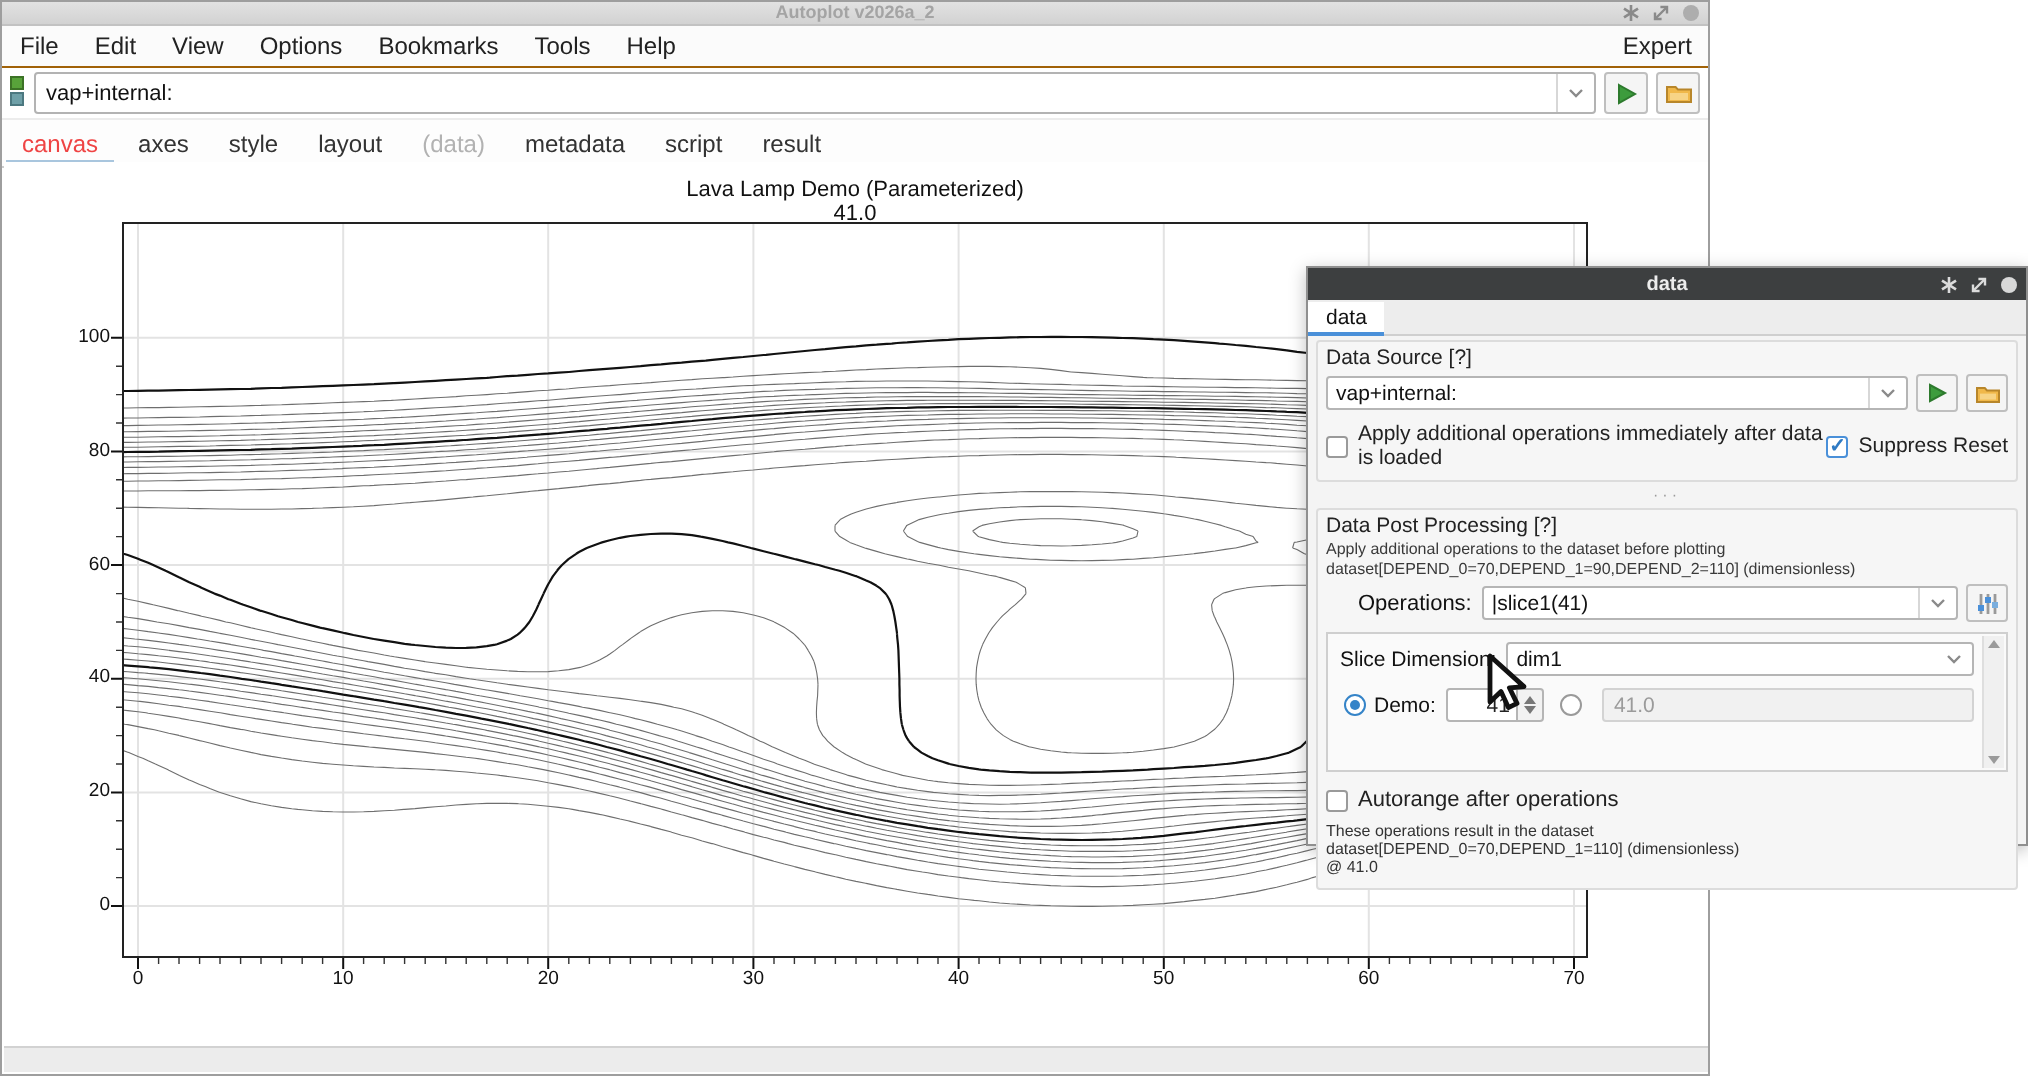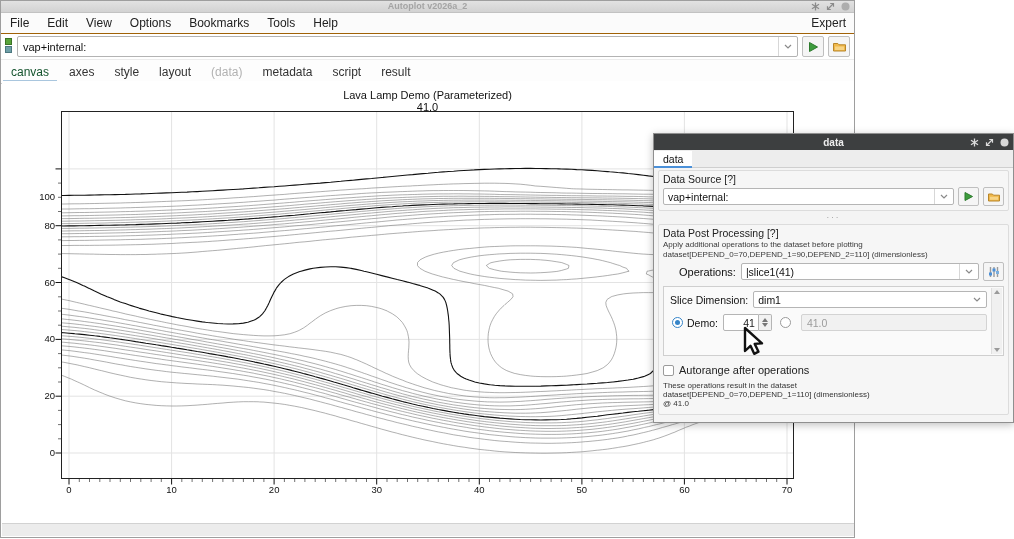--- a/index.html
+++ b/index.html
@@ -25,21 +25,21 @@
   .addr-field{flex:1;height:19px;border:1px solid #b3b3b3;background:#fff;display:flex;
     align-items:center;border-radius:2px;}
   .addr-field .addr-text{flex:1;font-size:11px;padding-left:5px;color:#111;}
   .combo-arrow-btn{width:18px;height:100%;display:flex;align-items:center;justify-content:center;
     border-left:1px solid #d7d7d7;}
   .tool-btn{width:20px;height:19px;border:1px solid #bfbfbf;background:#f5f5f5;border-radius:2px;
     margin-left:4px;display:flex;align-items:center;justify-content:center;}
   .tabs-row{height:23px;display:flex;align-items:flex-end;background:#fdfdfd;
     border-bottom:1px solid #cccccc;}
   .tab{font-size:12px;padding:3px 10px 4px 10px;color:#333;position:relative;}
-  .tab.selected{color:#14532d;}
+  .tab.selected{color:#ef4444;}
   .tab.selected:after{content:"";position:absolute;left:2px;right:2px;bottom:0;height:3px;background:#a9c6de;}
   .tab.disabled{color:#b2b2b2;}
   
   .canvas-area{position:absolute;left:1px;top:80px;width:852px;height:446px;background:#fff;}
   .plot-title{position:absolute;left:160px;top:88px;width:533px;text-align:center;
     font-size:11px;color:#111;}
   .plot-subtitle{position:absolute;left:160px;top:100px;width:533px;text-align:center;
     font-size:11px;color:#111;}
   #plot-svg{position:absolute;left:60px;top:110px;overflow:visible;}
   .xtick-label{position:absolute;width:26px;text-align:center;font-size:9.5px;color:#111;}
@@ -229,21 +229,21 @@
       <div class="xtick-label" style="left: 362.713px; top: 483px;">30</div>
       <div class="xtick-label" style="left: 465.284px; top: 483px;">40</div>
       <div class="xtick-label" style="left: 567.855px; top: 483px;">50</div>
       <div class="xtick-label" style="left: 670.426px; top: 483px;">60</div>
       <div class="xtick-label" style="left: 772.997px; top: 483px;">70</div>
       <div class="ytick-label" style="left: 22px; top: 446px;">0</div>
       <div class="ytick-label" style="left: 22px; top: 389.182px;">20</div>
       <div class="ytick-label" style="left: 22px; top: 332.364px;">40</div>
       <div class="ytick-label" style="left: 22px; top: 275.546px;">60</div>
       <div class="ytick-label" style="left: 22px; top: 218.728px;">80</div>
-      <div class="ytick-label" style="left: 22px; top: 161.91px; margin-top: 28px;">100</div>
+      <div class="ytick-label" style="left: 22px; top: 161.91px;">100</div>
     </div>
 
   <div class="statusbar"></div>
 </div>
 
 <div class="dialog">
   <div class="dlg-titlebar">
     <span class="dtitle">data</span>
     <span class="dlg-icons">
       <svg width="9" height="9">
@@ -286,20 +286,26 @@
           <svg width="11" height="11">
               <path d="M2 1.5 L9.5 5.5 L2 9.5 Z" fill="#3d9c3d" stroke="#2d7a2d" stroke-width="1"></path>
             </svg>
         </span>
         <span class="tool-btn" style="height:17px;width:19px">
           <svg width="12" height="10">
               <path d="M0.5 2 L0.5 9 L11.5 9 L11.5 3.2 L5.5 3.2 L4.4 2 Z" fill="#f0b84a" stroke="#b8862a" stroke-width="1"></path>
               <rect x="2" y="4.8" width="8" height="3" fill="#f7d486"></rect>
             </svg>
         </span>
+      </div>
+      <div class="check-row">
+        <span class="checkbox"></span>
+        <span style="flex:1">Apply additional operations immediately after data is loaded</span>
+        <span class="checkbox checked">✓</span>
+        <span>Suppress Reset</span>
       </div>
     </div>
 
     <div style="height:13px;display:flex;align-items:center;justify-content:center;">
       <span class="sep-dots">···</span>
     </div>
 
     <div class="frame" style="padding-bottom:6px;">
       <div class="frame-label">Data Post Processing [?]</div>
       <div class="hint-text">Apply additional operations to the dataset before plotting</div>

